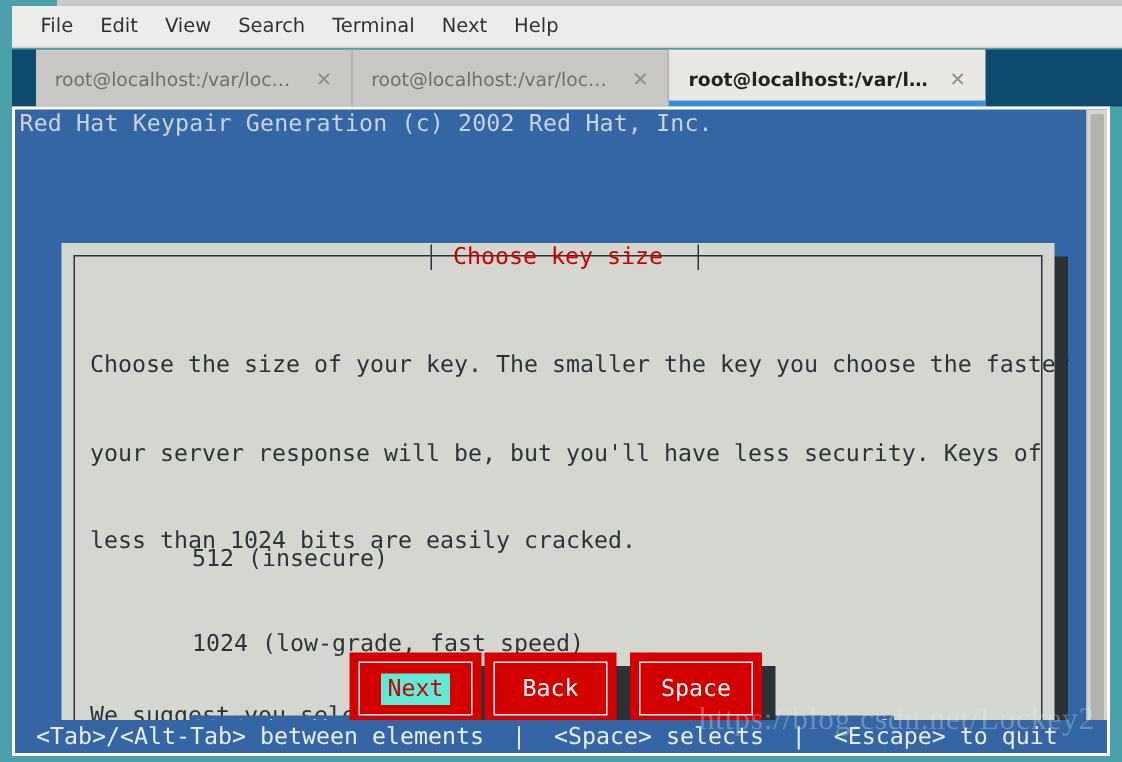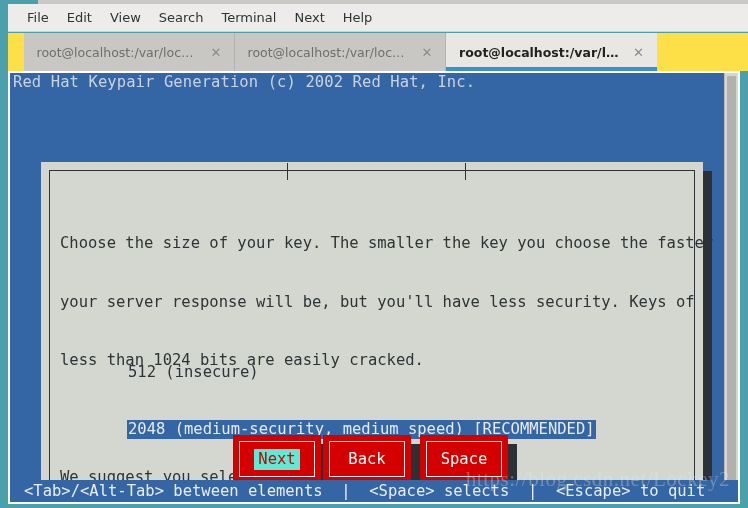--- a/index.html
+++ b/index.html
@@ -58,21 +58,21 @@
     white-space: nowrap;
     cursor: default;
     font-family: "DejaVu Sans", sans-serif;
   }
 
   
   #tabbar {
     position: absolute;
     left: 8px; top: 33px;
     width: 740px; height: 38px;
-    background: #fde047;
+    background: #0c4a6e;
     box-sizing: border-box;
     display: flex;
     align-items: stretch;
   }
   .tab {
     position: relative;
     flex: 0 0 auto;
     width: 211px;
     display: flex;
     align-items: center;
@@ -374,20 +374,21 @@
         <div id="dialog-body" style="left:19px; top:33px; width:auto;">
           <div class="body-para">Choose the size of your key. The smaller the key you choose the faster</div>
           <div class="body-para">your server response will be, but you'll have less security. Keys of</div>
           <div class="body-para">less than 1024 bits are easily cracked.</div>
           <div class="body-spacer"></div>
           <div class="body-para">We suggest you select the default, 2048 bits.</div>
         </div>
 
         <div id="option-list" style="left:86px; top:163px;">
           <span class="opt">512 (insecure)</span>
+          <span class="opt">1024 (low-grade, fast speed)</span>
           <span class="opt selected">2048 (medium-security, medium speed) [RECOMMENDED]</span>
           
           
         </div>
 
         <div id="button-row" style="top:273px;">
           <div class="btn-wrap" style="left:192px;">
             <div class="btn-shadow"></div>
             <div class="btn focused">
               <div class="btn-inner"></div>
@@ -404,20 +405,21 @@
           <div class="btn-wrap" style="left:379px;">
             <div class="btn-shadow"></div>
             <div class="btn">
               <div class="btn-inner"></div>
               <span class="btn-label">Space</span>
             </div>
           </div>
         </div>
       </div>
 
+      <div id="dialog-title">Choose key size</div>
       <div class="title-bar-sep" id="title-sep-left"></div>
       <div class="title-bar-sep" id="title-sep-right"></div>
 
       <div id="watermark">https://blog.csdn.net/Lockey2</div>
 
       <div id="helpline">&lt;Tab&gt;/&lt;Alt-Tab&gt; between elements  |  &lt;Space&gt; selects  |  &lt;Escape&gt; to quit</div>
 
       <div id="scrollbar">
         <div id="scrollthumb"></div>
       </div>

